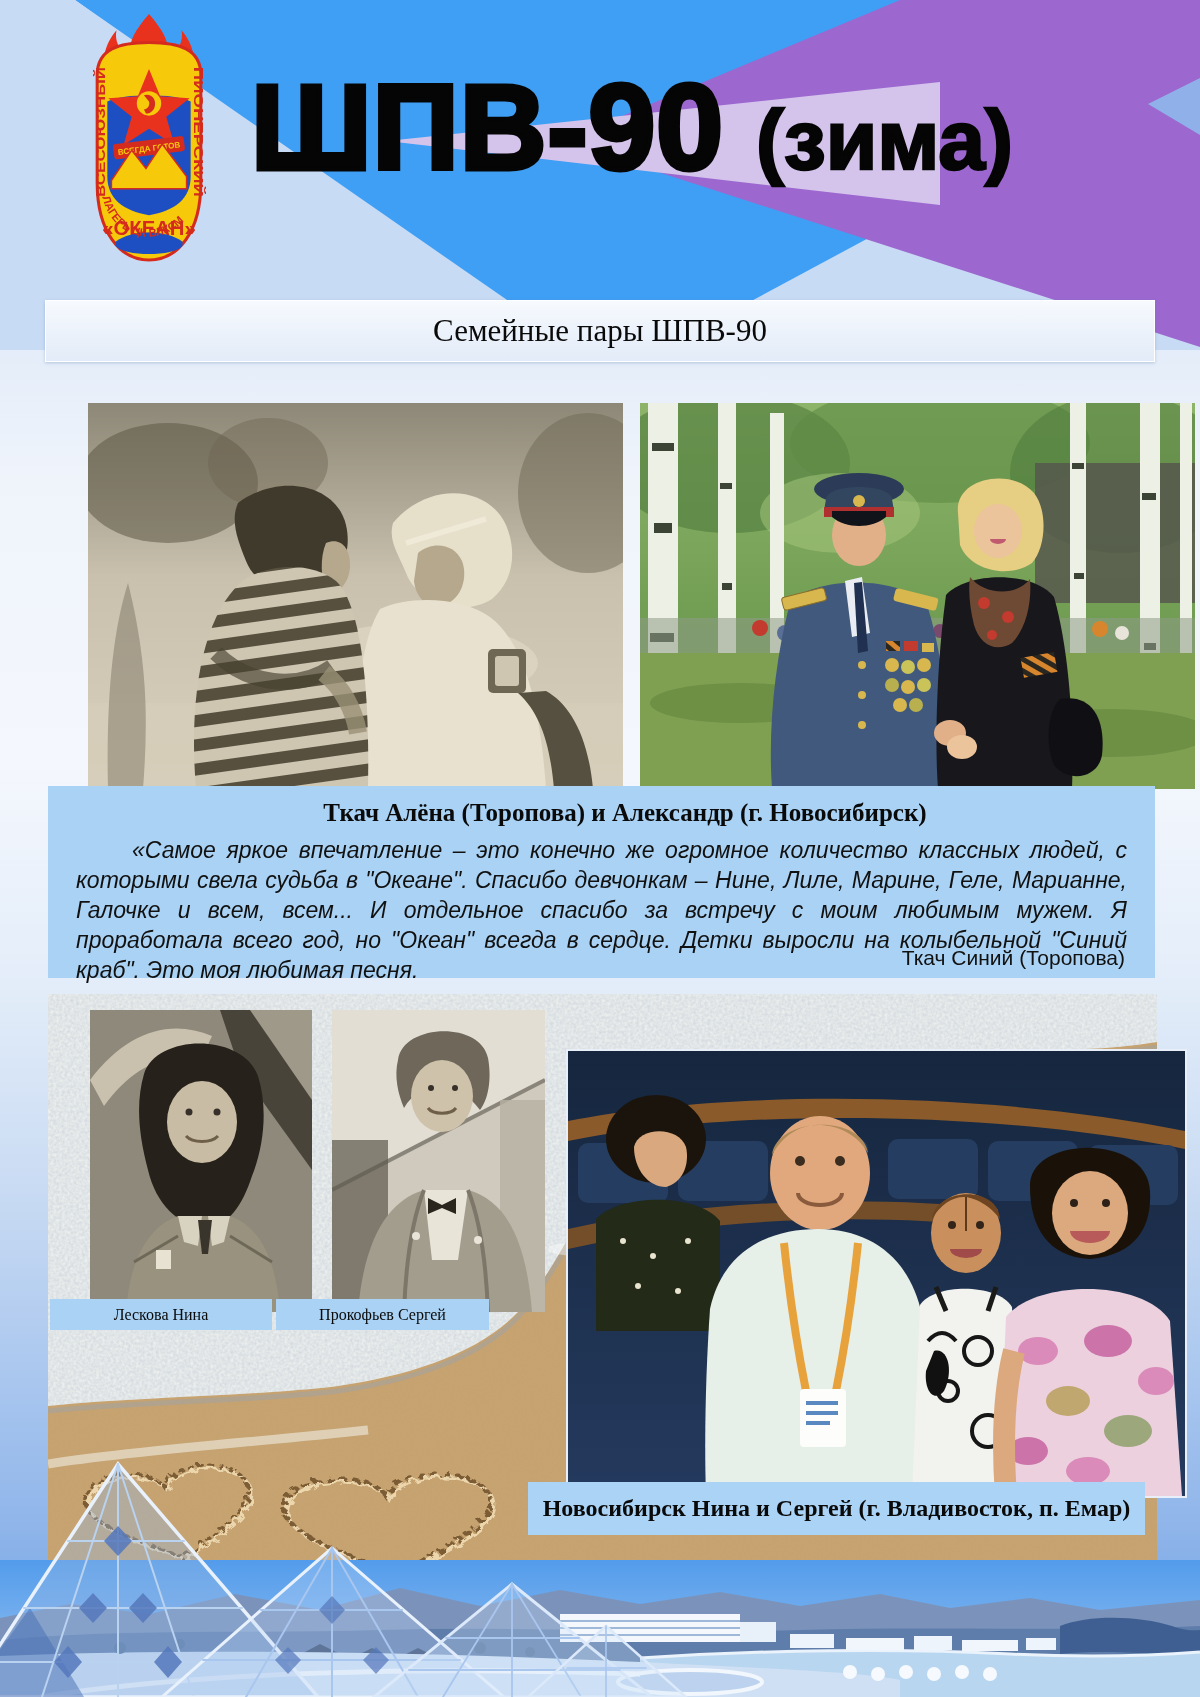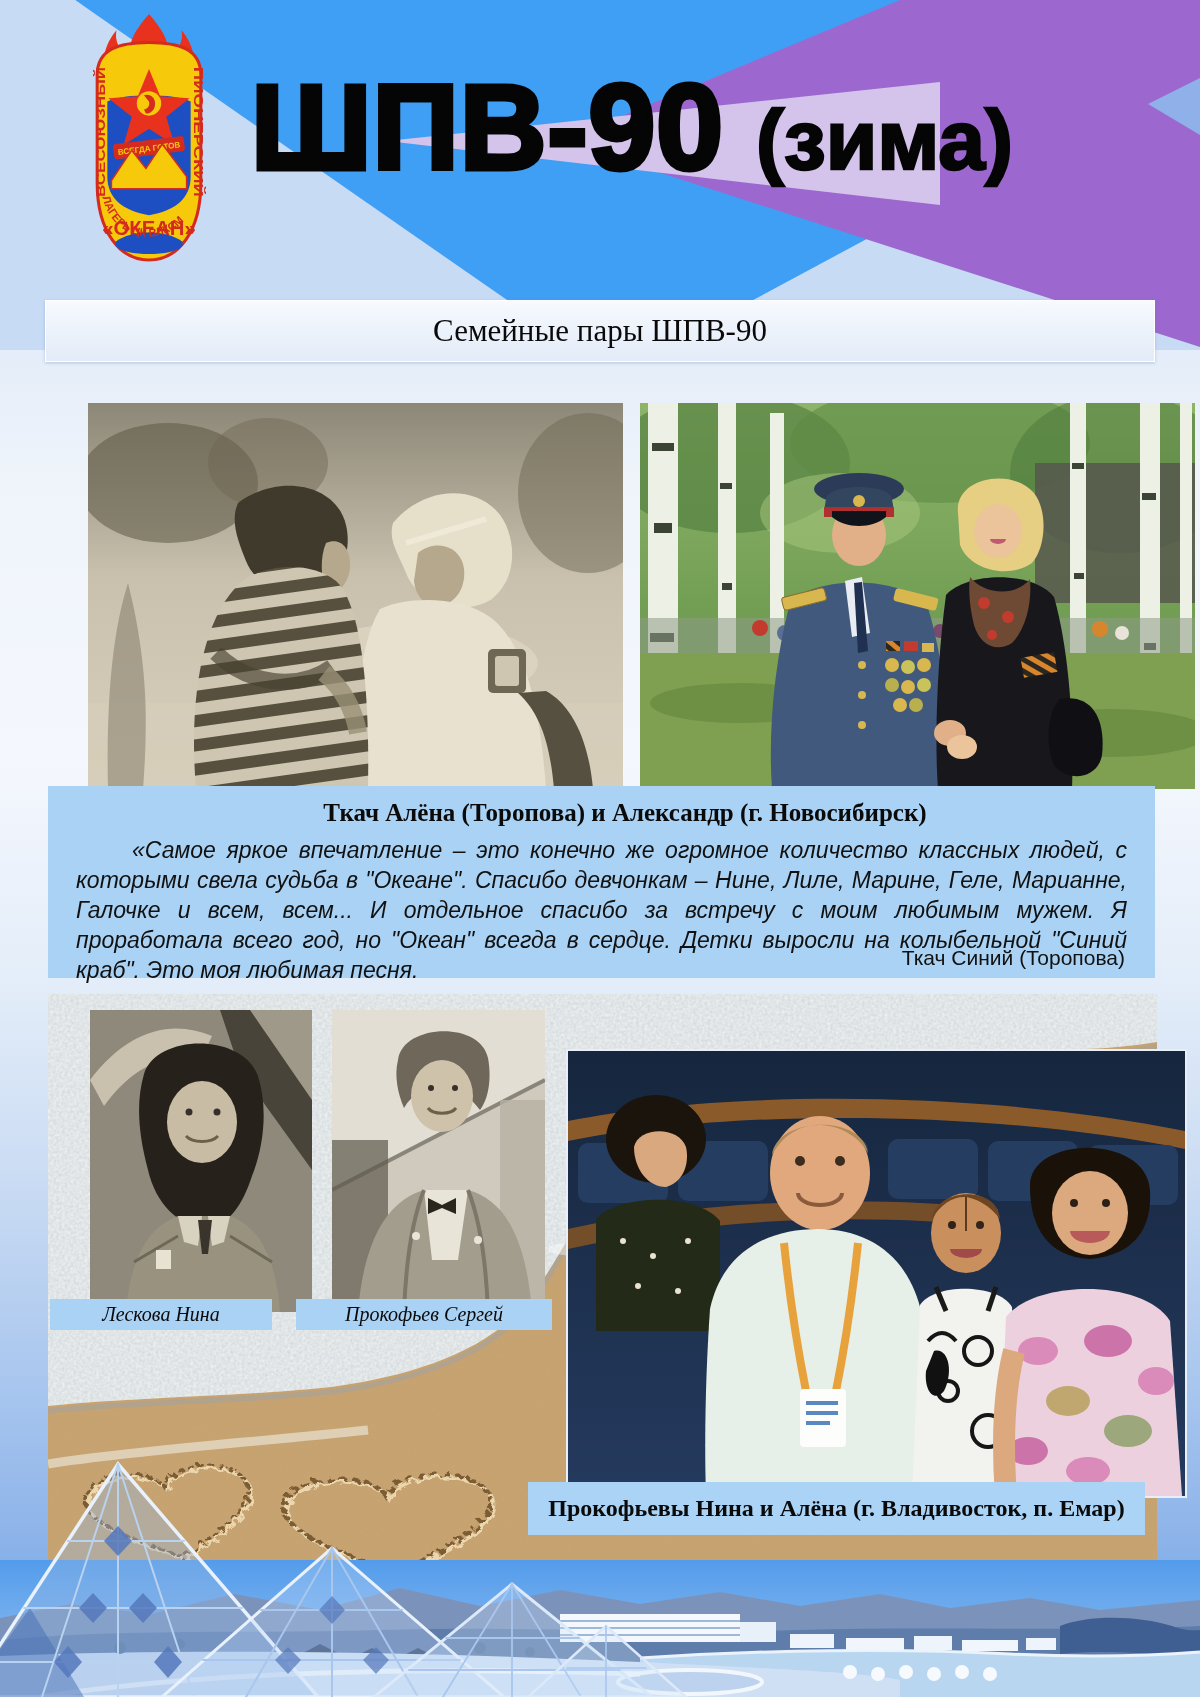--- a/index.html
+++ b/index.html
@@ -37,23 +37,23 @@
     font-size:23px;line-height:30px;color:#111;}
   .qp-attrib{position:absolute;right:30px;bottom:8px;
     font-family:"Liberation Sans","DejaVu Sans",sans-serif;font-size:21px;color:#111;}
 
   
   .collage{left:48px;top:994px;width:1109px;height:578px;}
   .sand-bg{left:0;top:0;}
   .portrait1{left:2px;top:0;width:222px;height:302px;}
   .portrait2{left:244px;top:0;width:213px;height:302px;}
   .plabel{height:31px;background:#a9d2f4;display:flex;align-items:center;justify-content:center;
-    font-size:20px;color:#0a0a0a;font-style:italic;}
+    font-size:16px;color:#0a0a0a;}
   .plabel1{left:2px;top:305px;width:222px;}
-  .plabel2{left:248px;top:305px;width:256px;}
+  .plabel2{left:228px;top:305px;width:213px;}
   .family{left:480px;top:41px;width:617px;height:445px;box-shadow:0 0 0 2px #e9eff8;}
   .family-caption{left:480px;top:488px;width:617px;height:53px;background:#aad3f5;
     display:flex;align-items:center;justify-content:center;
     font-size:24px;font-weight:bold;color:#0a0a0a;}
 
   
   .landscape{left:0;top:1560px;}
   .pyramids{left:0;top:1458px;}
 </style>
 </head>
@@ -413,21 +413,21 @@
           <ellipse cx="588" cy="330" rx="18" ry="14" fill="#d87fb4"></ellipse>
             <ellipse cx="500" cy="350" rx="22" ry="15" fill="#b9a15c"></ellipse>
           <ellipse cx="560" cy="380" rx="24" ry="16" fill="#8fa06a"></ellipse>
             <ellipse cx="460" cy="400" rx="20" ry="14" fill="#c765a2"></ellipse>
           <ellipse cx="520" cy="420" rx="22" ry="14" fill="#d87fb4"></ellipse>
         </g>
         <path d="M446,300 C436,340 434,390 438,445" stroke="#dca87e" stroke-width="22" fill="none"></path>
       </svg>
     </figure>
     <div class="abs family-caption">
-        <span>Прокофьевы Нина и Алёна (г. Владивосток, п. Емар)</span>
+        <span>Новосибирск Нина и Сергей (г. Владивосток, п. Емар)</span>
       </div>
   </div>
 
   <svg class="abs landscape" width="1200" height="137" viewBox="0 0 1200 137">
     <defs>
       <linearGradient id="sky2" x1="0" y1="0" x2="0" y2="1">
         <stop offset="0" stop-color="#539ceb"></stop>
           <stop offset="1" stop-color="#9fc6f2"></stop>
       </linearGradient>
     </defs>

